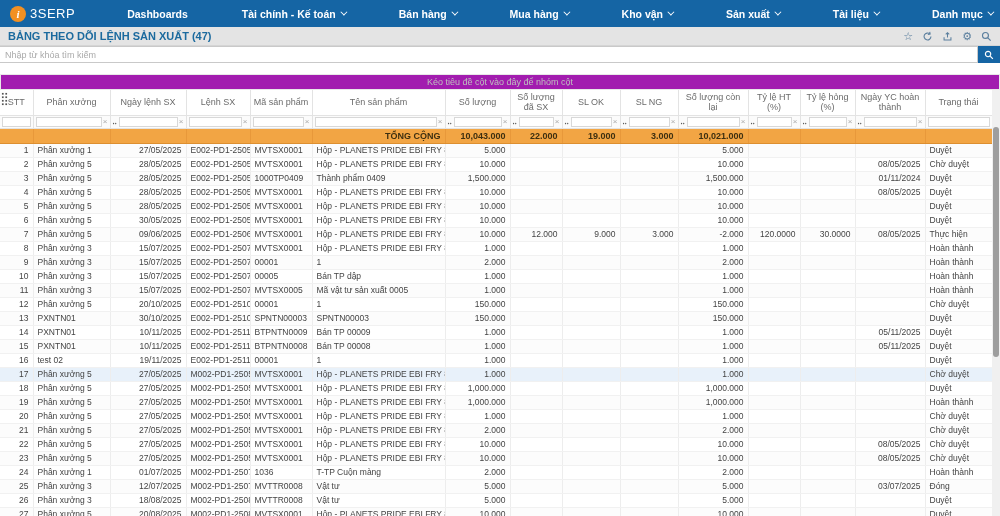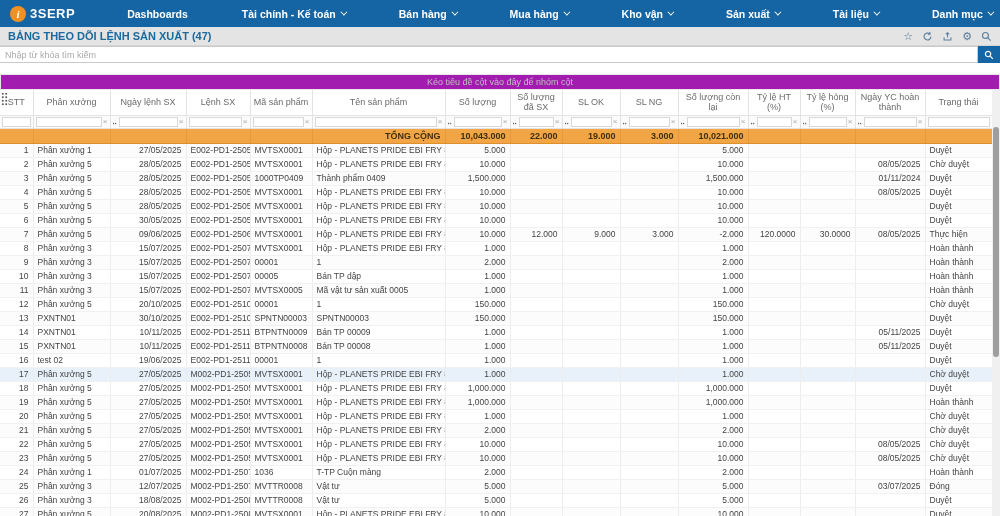--- a/index.html
+++ b/index.html
@@ -7,21 +7,21 @@
     font-family:"Liberation Sans", sans-serif; }
 
   
   .navbar { height:27px; background:#1565a4; display:flex; align-items:center;
     padding:0 10px; color:#fff; }
   .logo { display:flex; align-items:center; gap:4px; margin-right:16px; }
   .logo-mark { width:16px; height:16px; border-radius:50%; background:#f29022;
     color:#fff; font-weight:bold; font-style:italic; font-size:11px;
     display:flex; align-items:center; justify-content:center;
     font-family:"Liberation Serif", serif; }
-  .logo-text { font-weight:bold; font-size:13px; letter-spacing:.5px; }
+  .logo-text { font-weight:normal; font-size:13px; letter-spacing:.5px; }
   .nav-menu { display:flex; align-items:center; gap:18px; }
   .nav-item { display:flex; align-items:center; gap:4px; font-size:10.5px;
     font-weight:600; cursor:pointer; white-space:nowrap;padding-left:36px; }
   .chev { width:5px; height:5px; border-right:1.5px solid #fff;
     border-bottom:1.5px solid #fff; transform:rotate(45deg) translateY(-2px); }
   .nav-right { margin-left:auto; display:flex; align-items:center; gap:14px; }
   .nav-ico { width:13px; height:13px; color:#fff; }
   .bell-wrap { position:relative; }
   .badge { position:absolute; top:-6px; left:7px; background:#e53935; color:#fff;
     font-size:7px; font-weight:bold; border-radius:7px; padding:1px 3px; line-height:1; }
@@ -603,21 +603,21 @@
           <td class="ar"></td>
           <td class="ar">1.000</td>
           <td class="ar"></td>
           <td class="ar"></td>
           <td class="ar">05/11/2025</td>
           <td class="al">Duyệt</td>
         </tr>
         <tr class="data-row">
           <td class="ac">16</td>
           <td class="al">test 02</td>
-          <td class="ar">19/06/2025</td>
+          <td class="ar">19/11/2025</td>
           <td class="al">E002-PD1-2511-...</td>
           <td class="al">00001</td>
           <td class="al">1</td>
           <td class="ar">1.000</td>
           <td class="ar"></td>
           <td class="ar"></td>
           <td class="ar"></td>
           <td class="ar">1.000</td>
           <td class="ar"></td>
           <td class="ar"></td>

